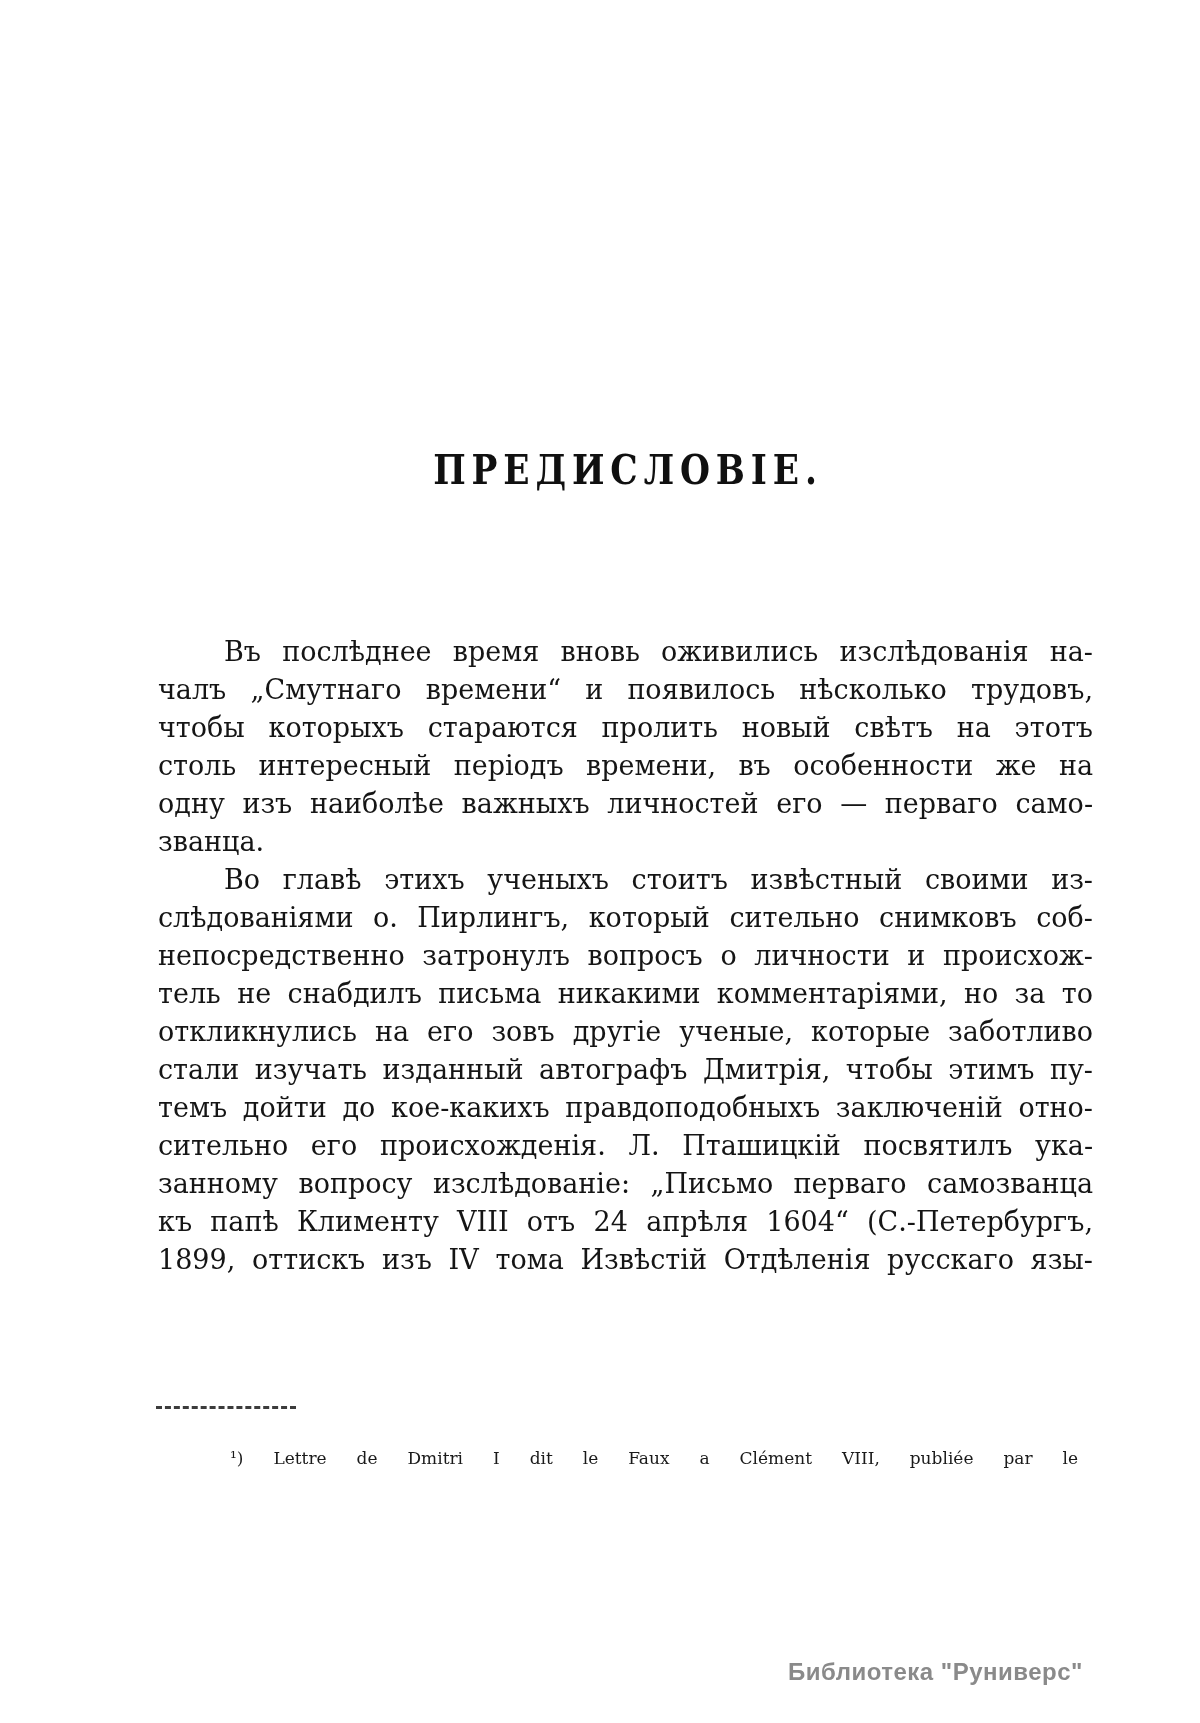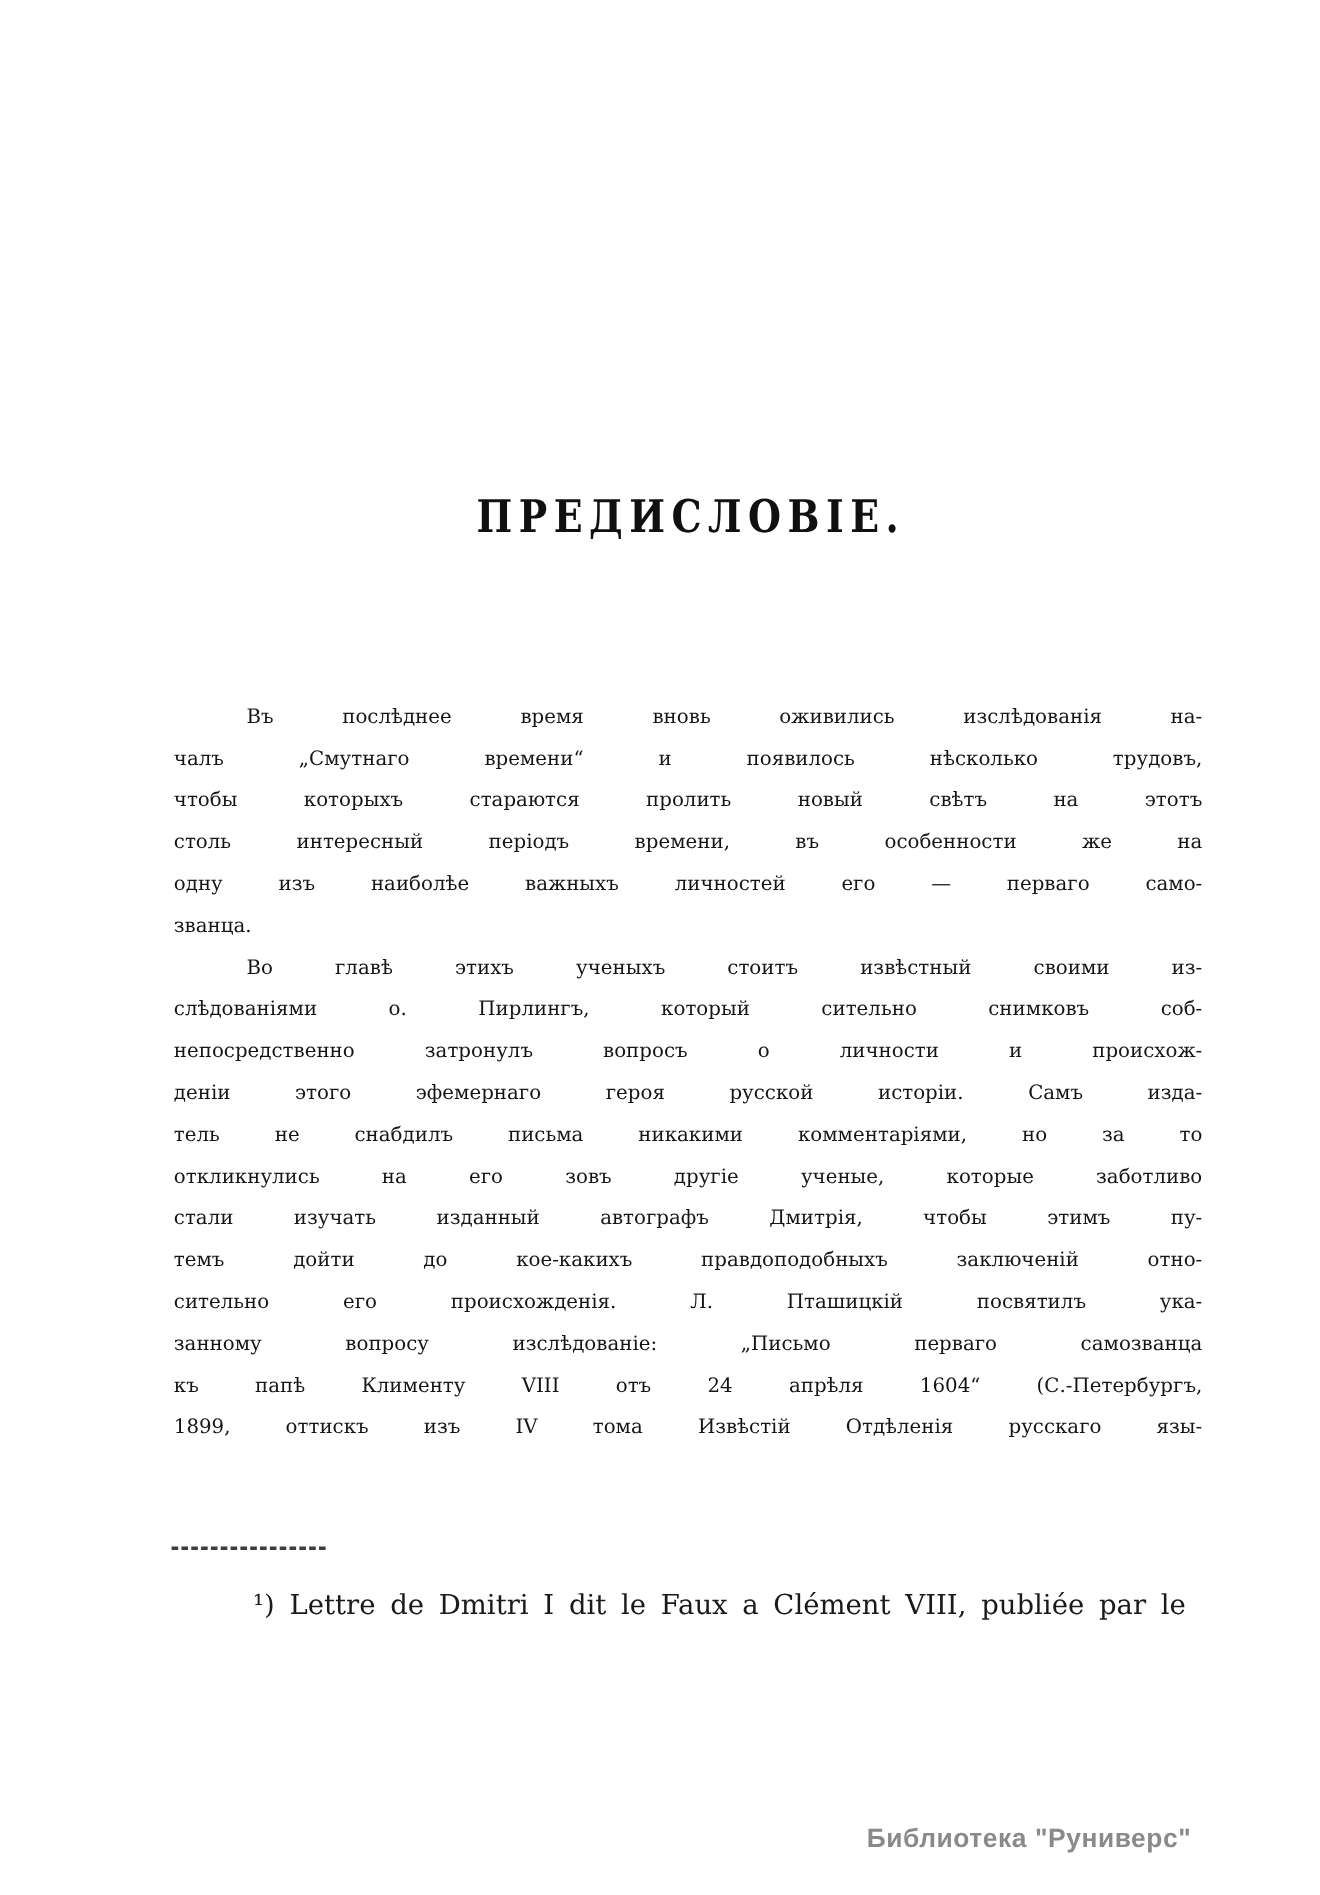--- a/index.html
+++ b/index.html
@@ -26,21 +26,21 @@
     letter-spacing: 7px;
     transform: scaleX(0.84);
     transform-origin: 50% 50%;
     color: #101010;
   }
   .main-text {
     position: absolute;
     top: 633px;
     left: 130px;
     width: 935px;
-    font-size: 18px;
+    font-size: 27px;
     line-height: 38px;
     word-spacing: 3px;
     color: #151515;
   }
   .line {
     text-align: justify;
     text-align-last: justify;
     white-space: normal;
   }
   .line.noj { text-align-last: left; }
@@ -51,21 +51,21 @@
     left: 128px;
     width: 140px;
     height: 0;
     border-top: 3px dashed #3c3c3c;
   }
   .footnote {
     position: absolute;
     top: 1440px;
     left: 128px;
     width: 922px;
-    font-size: 25px;
+    font-size: 17px;
     line-height: 37px;
     word-spacing: 2px;
     color: #1a1a1a;
   }
   .footnote .line.indent { text-indent: 74px; }
   .watermark {
     position: absolute;
     top: 1658px;
     right: 145px;
     font-family: "Liberation Sans", "DejaVu Sans", sans-serif;
@@ -90,21 +90,20 @@
       <div class="line">чтобы которыхъ стараются пролить новый свѣтъ на этотъ</div>
       <div class="line">столь интересный періодъ времени, въ особенности же на</div>
       <div class="line">одну изъ наиболѣе важныхъ личностей его — перваго само-</div>
       <div class="line noj">званца.</div>
     </div>
 
     <div>
       <div class="line indent">Во главѣ этихъ ученыхъ стоитъ извѣстный своими из-</div>
       <div class="line">слѣдованіями о. Пирлингъ, который сительно снимковъ соб-</div>
       <div class="line">непосредственно затронулъ вопросъ о личности и происхож-</div>
-      <div class="line">деніи этого эфемернаго героя русской исторіи. Самъ изда-</div>
       <div class="line">тель не снабдилъ письма никакими комментаріями, но за то</div>
       <div class="line">откликнулись на его зовъ другіе ученые, которые заботливо</div>
       <div class="line">стали изучать изданный автографъ Дмитрія, чтобы этимъ пу-</div>
       <div class="line">темъ дойти до кое-какихъ правдоподобныхъ заключеній отно-</div>
       <div class="line">сительно его происхожденія. Л. Пташицкій посвятилъ ука-</div>
       <div class="line">занному вопросу изслѣдованіе: „Письмо перваго самозванца</div>
       <div class="line">къ папѣ Клименту VIII отъ 24 апрѣля 1604“ (С.-Петербургъ,</div>
       <div class="line">1899, оттискъ изъ IV тома Извѣстій Отдѣленія русскаго язы-</div>
     </div>
 

